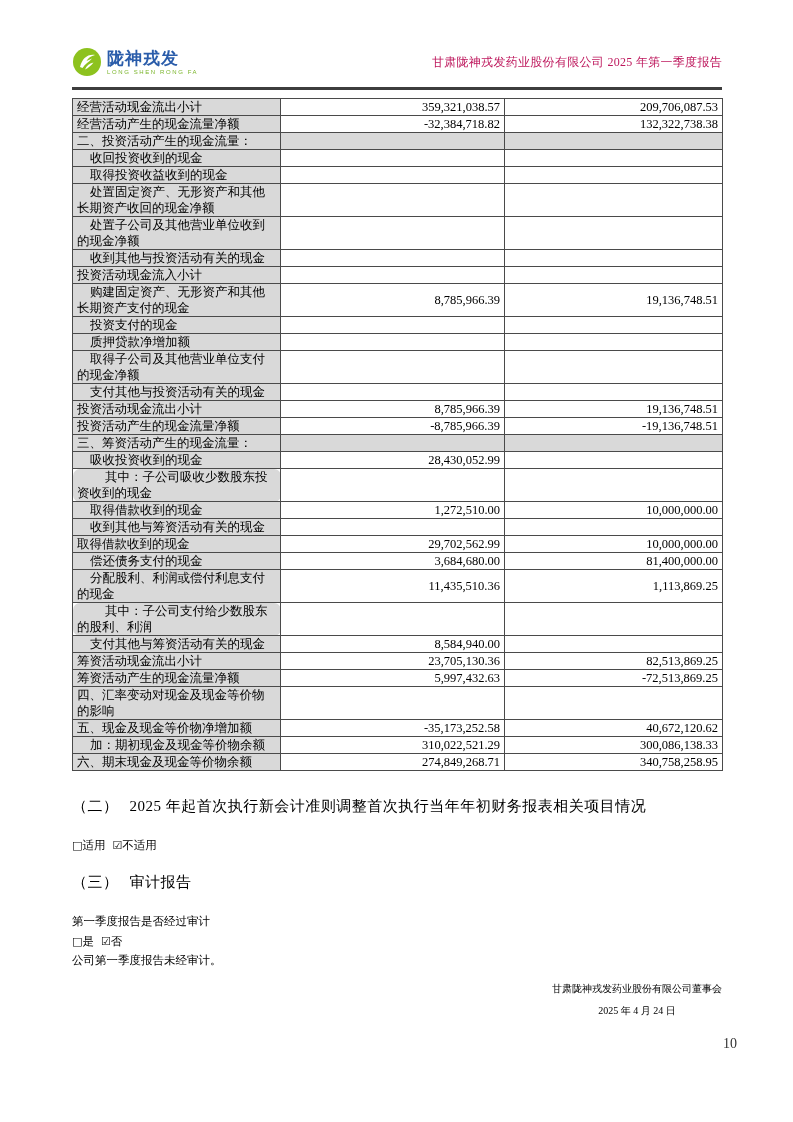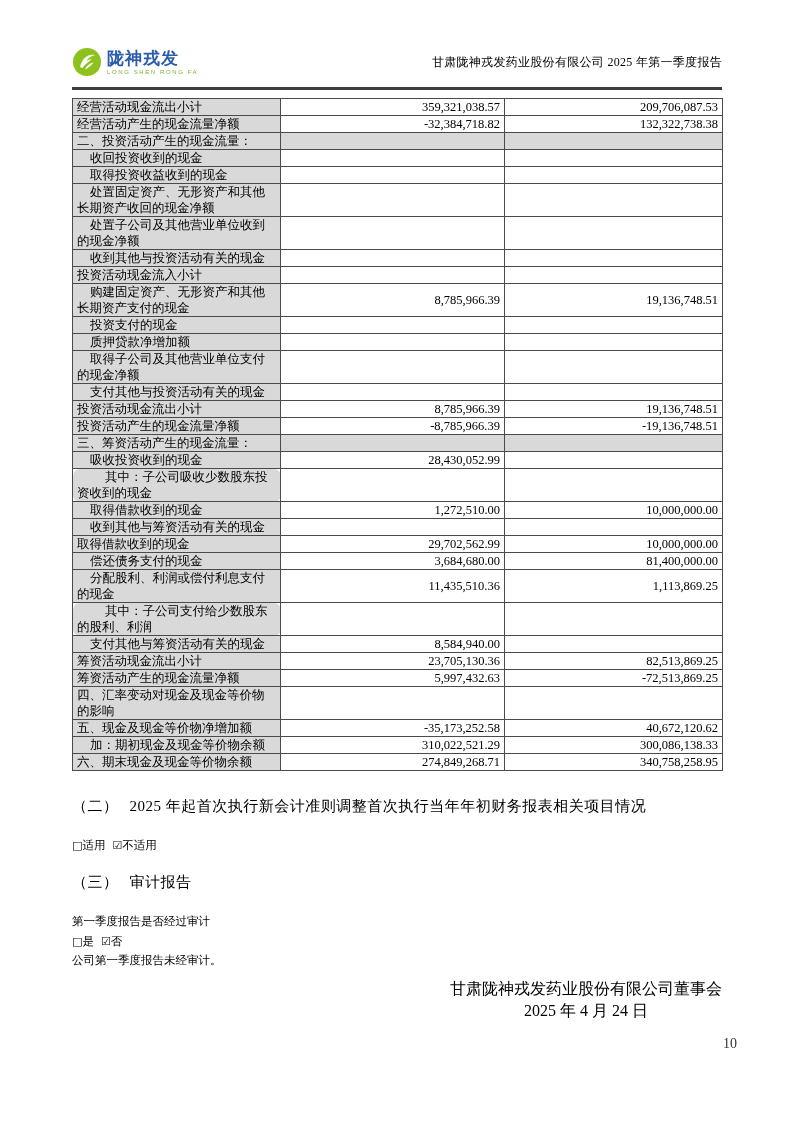--- a/index.html
+++ b/index.html
@@ -37,21 +37,21 @@
     letter-spacing: 1px;
     font-family: "Liberation Sans", "DejaVu Sans", sans-serif;
   }
   .logo-en {
     font-size: 6px;
     color: #7ab52a;
     letter-spacing: 1.6px;
     margin-top: 2px;
     font-family: "Liberation Sans", "DejaVu Sans", sans-serif;
   }
-  .header-title { font-size: 12px; color: #000000; letter-spacing: 0.3px; }
+  .header-title { font-size: 12px; color: #be185d; letter-spacing: 0.3px; }
   .header-rule { height: 3px; background: #3d3d3d; margin-top: 7px; }
 
   
   table.cashflow {
     margin-top: 8px;
     width: 650px;
     border-collapse: collapse;
     table-layout: fixed;
   }
   table.cashflow td {
@@ -73,21 +73,21 @@
     margin: 26px 0 0 0;
     font-size: 15px;
     font-weight: normal;
     letter-spacing: 0.5px;
   }
   .h2 .h2-num { margin-right: 11px; }
   .applicability { margin-top: 22px; font-size: 11.5px; }
   .cb { font-family: "DejaVu Sans", sans-serif; font-size: 11px; }
   .cb-gap { display: inline-block; width: 7px; }
   .audit { margin-top: 20px; font-size: 11.5px; line-height: 19.5px; }
-  .signature { margin-top: 7px; text-align: right; font-size: 16px; line-height: 22px; }
+  .signature { margin-top: 7px; text-align: right; font-size: 10px; line-height: 22px; }
   .sig-inner { display: inline-block; text-align: center; }
   .page-number {
     position: absolute;
     top: 1036px;
     right: 68px;
     font-size: 14px;
     color: #333333;
   }
 </style>
 </head>

